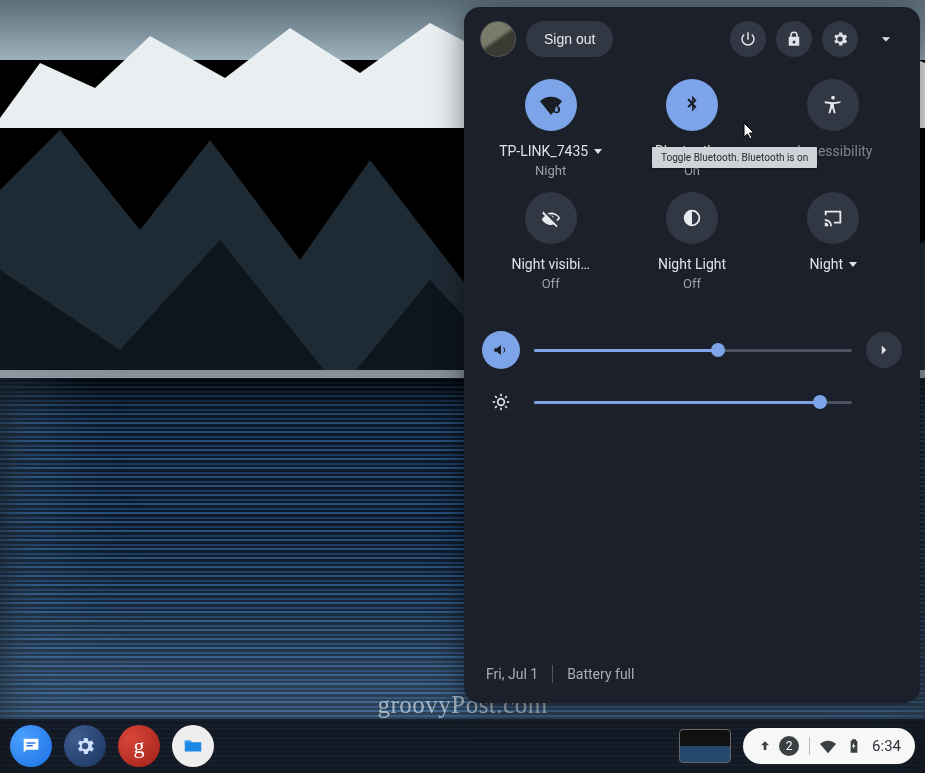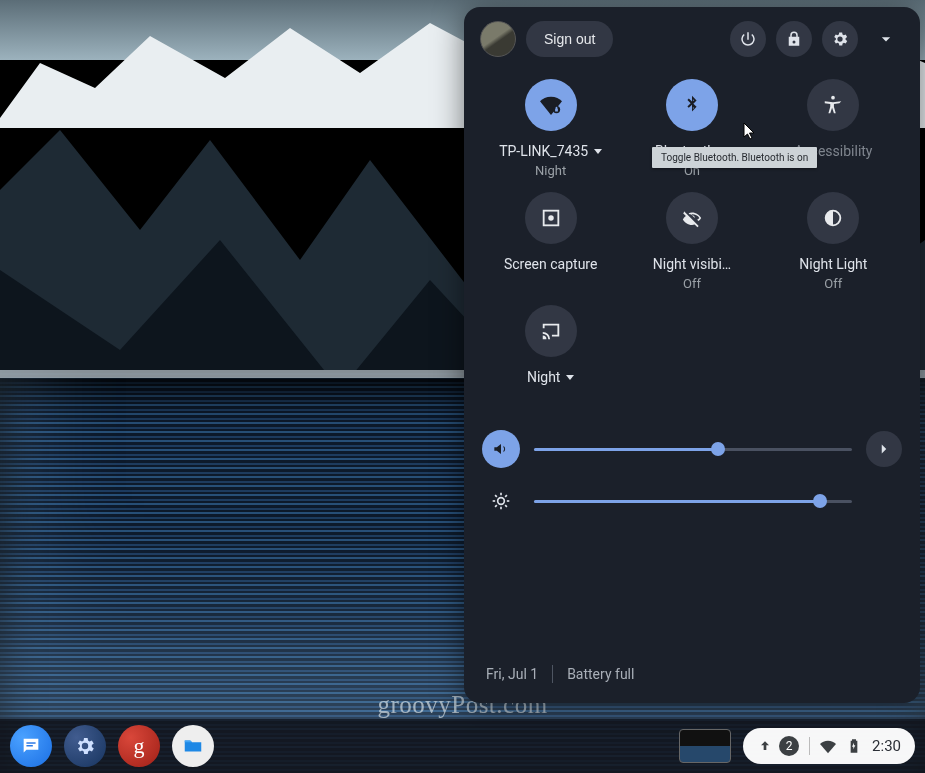--- a/index.html
+++ b/index.html
@@ -151,32 +151,20 @@
             <circle cx="12" cy="4" r="2"></circle>
             <path d="M21 8l-9 1-9-1v2l6 1v3l-2 7h2l2-6 2 6h2l-2-7v-3l6-1z"></path>
           </svg>
       </div>
       <div class="tile-label" style="color:#7f858e">
           <span>Accessibility</span>
         </div>
     </div>
 
 
-    <div class="tile">
-      <div class="tile-btn">
-        <svg viewBox="0 0 24 24">
-            <rect x="4" y="4" width="16" height="16" fill="none" stroke="#e8eaed" stroke-width="2"></rect>
-            <circle cx="12" cy="12" r="3"></circle>
-          </svg>
-      </div>
-      <div class="tile-label">
-          <span>Screen capture</span>
-        </div>
-      <div class="tile-sub">&nbsp;</div>
-    </div>
 
     <div class="tile">
       <div class="tile-btn">
         <svg viewBox="0 0 24 24">
             <path d="M12 6c4.5 0 8.3 2.8 10 6-0.7 1.3-1.7 2.5-2.9 3.4l-1.5-1.5A8.7 8.7 0 0 0 20 12c-1.5-2.7-4.5-4-8-4-.8 0-1.6.1-2.3.3L8.2 6.8C9.4 6.3 10.7 6 12 6zM3.3 4.7 19.3 20.7l-1.4 1.4-3-3c-.9.3-1.9.4-2.9.4-4.5 0-8.3-2.8-10-6 .8-1.5 1.9-2.8 3.3-3.8l-3-3 1-1zM12 9a3 3 0 0 1 3 3l-3.9-3.9c.3-.1.6-.1.9-.1z"></path>
           </svg>
       </div>
       <div class="tile-label">
           <span>Night visibi…</span>
         </div>
@@ -299,16 +287,16 @@
           </svg>
         <span class="n">2</span>
       </span>
       <span class="sep"></span>
       <svg viewBox="0 0 24 24">
           <path d="M12 4C7 4 2.7 5.9 0 9l12 14L24 9c-2.7-3.1-7-5-12-5z"></path>
         </svg>
       <svg viewBox="0 0 24 24">
           <path d="M9 2h6v2h2v18H7V4h2V2zm3 5l-3 6h2v4l3-6h-2V7z"></path>
         </svg>
-      <span>2:30</span>
+      <span>6:34</span>
     </div>
   </div>
 </div>
 
 </body></html>

